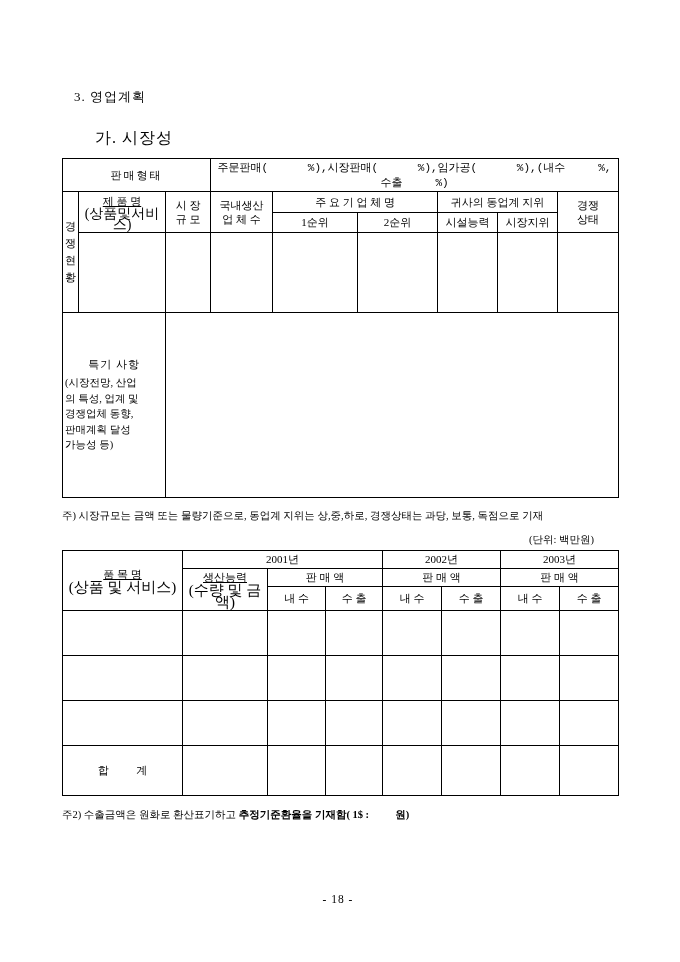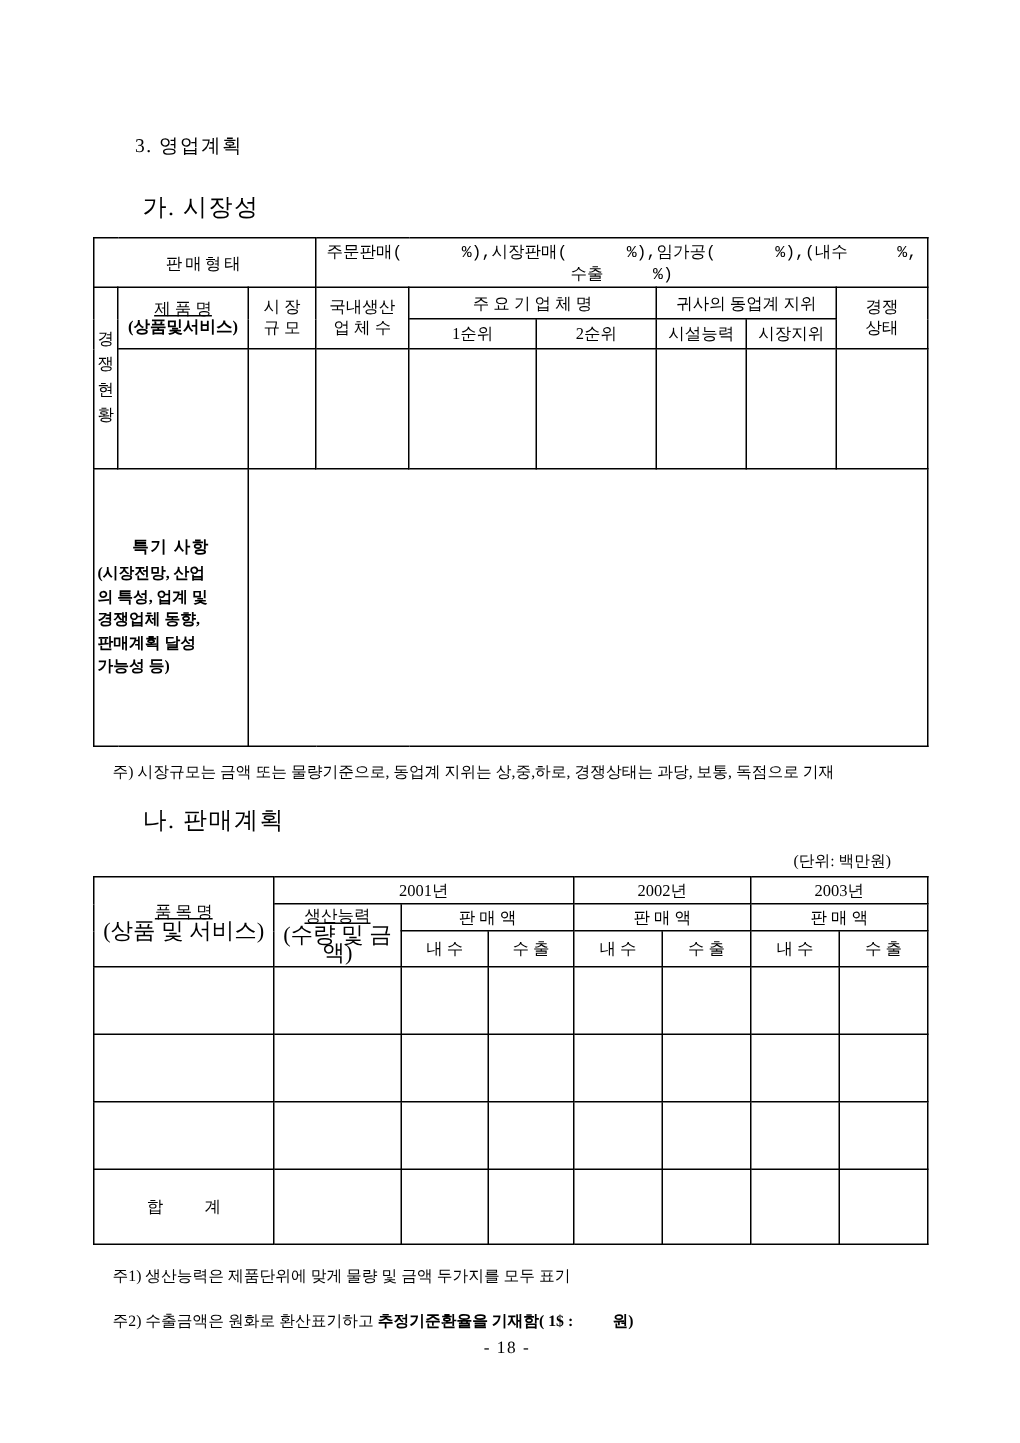--- a/index.html
+++ b/index.html
@@ -9,21 +9,21 @@
     width: 680px;
     height: 962px;
     background: #ffffff;
     color: #000;
     font-family: "Liberation Serif", "DejaVu Serif", serif;
     padding: 88px 62px 0 62px;
     box-sizing: border-box;
     overflow: hidden;
   }
   .section-title {
-    margin-left: 28px;
+    margin-left: 12px;
     font-size: 13px;
     letter-spacing: 1px;
   }
   .sub-title { font-size: 16px; letter-spacing: 1px; }
   .sub-a { margin: 22px 0 9px 33px; }
   .sub-b { margin: 12px 0 0 33px; }
 
   .tbl {
     border-collapse: collapse;
     table-layout: fixed;
@@ -38,44 +38,44 @@
     overflow: hidden;
   }
   .pre { white-space: pre-wrap; }
   .left { text-align: left; }
 
   
   .r-salesform { height: 26px; }
   .r-head1 { height: 21px; }
   .r-head2 { height: 20px; }
   .r-data { height: 80px; }
-  .r-special { height: 185px; font-weight: bold; }
+  .r-special { height: 185px; }
 
   .c-label { font-size: 11.5px; letter-spacing: 2px; }
   .c-value { font-size: 10.5px; padding-left: 5px; font-family: Liberation Mono, monospace; }
   .v-label { font-size: 11px; line-height: 17px; padding: 0; }
   .hd { font-size: 11px; line-height: 13px; text-decoration: underline; }
-  .hd-sub { font-size: 11px; line-height: 11px; font-weight: bold; }
+  .hd-sub { font-size: 14px; line-height: 11px; }
   .hd-sub2 { font-size: 15px; line-height: 12px; }
   .mline { line-height: 14px; }
 
   .special-label { vertical-align: middle; padding: 0 3px; }
   .sp-title { font-size: 11px; text-align: center; margin-bottom: 3px; letter-spacing: 1px; }
   .sp-desc { font-size: 10.5px; text-align: left; line-height: 15.5px; white-space: pre-wrap; }
 
   
   .r-years { height: 18px; }
   .r-sales { height: 18px; }
   .r-domexp { height: 24px; }
   .r-d { height: 45px; }
   .r-total { height: 50px; }
   .total-label { font-size: 12px; }
 
   .note {
-    margin: 13px;
+    margin: 0;
     font-size: 10.5px;
     line-height: 17px;
     white-space: nowrap;
   }
   .note-a { margin-top: 9px; }
   .notes-block { margin-top: 10px; }
   .bold { font-weight: bold; }
 
   .unit-label {
     width: 556px;
@@ -164,21 +164,20 @@
 판매계획 달성
 가능성 등)</div>
         </td>
         <td colspan="7"></td>
       </tr>
     </tbody>
   </table>
 
   <p class="note note-a">주) 시장규모는 금액 또는 물량기준으로, 동업계 지위는 상,중,하로, 경쟁상태는 과당, 보통, 독점으로 기재</p>
 
-  <div class="sub-title sub-b">나. 판매계획</div>
 
   <div class="unit-label">(단위: 백만원)</div>
 
   <table class="tbl sales-table">
     <colgroup>
       <col style="width:120px">
         <col style="width:85px">
         <col style="width:58px">
         <col style="width:57px">
         <col style="width:59px">
@@ -250,19 +249,18 @@
         <td></td>
         <td></td>
         <td></td>
         <td></td>
         <td></td>
       </tr>
     </tbody>
   </table>
 
   <div class="notes-block">
-    <p class="note">주1) 생산능력은 제품단위에 맞게 물량 및 금액 두가지를 모두 표기</p>
     <p class="note"><span class="pre">주2) 수출금액은 원화로 환산표기하고 </span><span class="pre bold">추정기준환율을 기재함( 1$ :          원)</span></p>
   </div>
 
   <div class="page-number">- 18 -</div>
 
 </div>
 
 </body></html>

